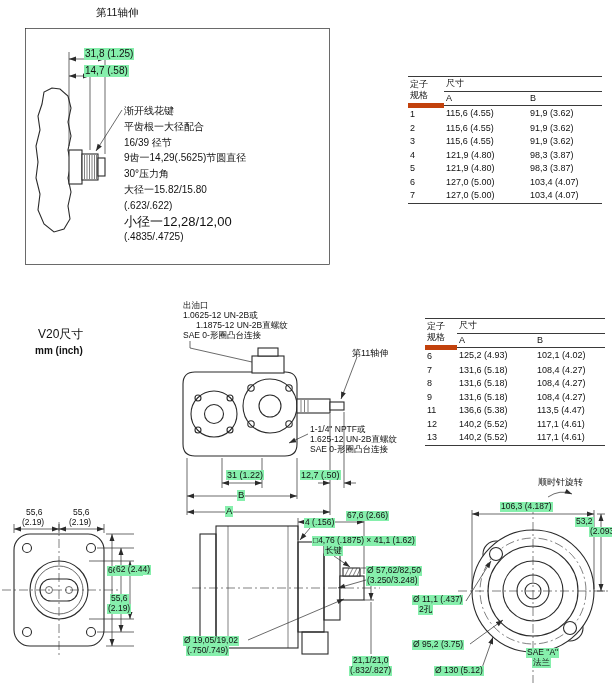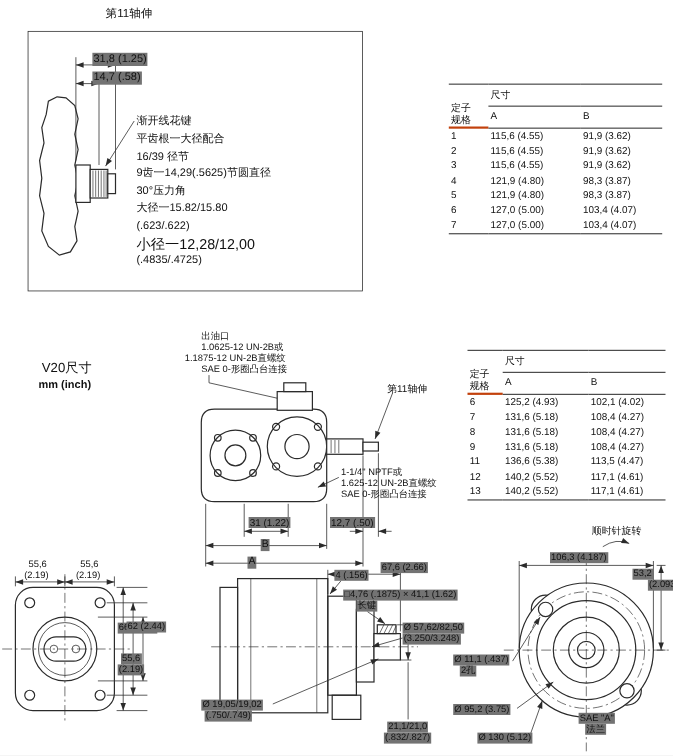--- a/index.html
+++ b/index.html
@@ -9,28 +9,28 @@
     background:#ffffff; overflow:hidden;
     font-family:"Liberation Sans","DejaVu Sans",sans-serif; color:#111;
   }
   svg.art { position:absolute; left:0; top:0; }
   .s  { stroke:#2b2b2b; stroke-width:1.1; fill:none; }
   .sf { stroke:#2b2b2b; stroke-width:1.1; fill:#ffffff; }
   .d  { stroke:#2b2b2b; stroke-width:0.7; fill:none; }
   .cl { stroke:#2b2b2b; stroke-width:0.6; fill:none; stroke-dasharray:9 3 2 3; }
   .hz { stroke:#2b2b2b; stroke-width:0.6; fill:none; }
   .t  { position:absolute; white-space:nowrap; font-size:8.5px; line-height:1.15; color:#111; }
-  .bg { background:#737373; padding:0 1px; }
+  .bg { background:#86efac; padding:0 1px; }
   table.dimtable {
     position:absolute; border-collapse:collapse; table-layout:fixed;
     font-size:9px; color:#111;
     border-top:1.2px solid #3a3a3a; border-bottom:1.2px solid #3a3a3a;
   }
   .dimtable td { padding:0 2px; height:13.5px; line-height:13.5px; white-space:nowrap; vertical-align:middle; }
-  .dimtable td.spec-h { line-height:11px; vertical-align:top; padding-top:16px; border-bottom:2px solid #c2410c; }
+  .dimtable td.spec-h { line-height:11px; vertical-align:top; padding-top:2px; border-bottom:5px solid #c2410c; }
   .dimtable td.size-h { border-bottom:1px solid #3a3a3a; }
   .dimtable tr.h2 td { border-bottom:1px solid #3a3a3a; }
 </style>
 </head>
 <body>
 
 <div class="page">
 
   <svg class="art" width="612" height="687" viewBox="0 0 612 687">
     <defs>
@@ -230,21 +230,21 @@
           <td>127,0 (5.00)</td>
           <td>103,4 (4.07)</td>
         </tr>
   </tbody>
     </table>
 
   <span class="t" style="left:38px;top:328px;font-size:12px;font-weight:normal">V20尺寸</span>
   <span class="t" style="left:35px;top:345px;font-size:10px;font-weight:bold">mm (inch)</span>
   <span class="t" style="left:183px;top:301px">出油口</span>
   <span class="t" style="left:183px;top:311px">1.0625-12 UN-2B或</span>
-  <span class="t" style="left:168px;top:321px">1.1875-12 UN-2B直螺纹</span>
+  <span class="t" style="left:196px;top:321px">1.1875-12 UN-2B直螺纹</span>
   <span class="t" style="left:183px;top:331px">SAE 0-形圈凸台连接</span>
   <span class="t" style="left:352px;top:348px;font-size:9px">第11轴伸</span>
   <span class="t" style="left:310px;top:425px">1-1/4" NPTF或</span>
   <span class="t" style="left:310px;top:435px">1.625-12 UN-2B直螺纹</span>
   <span class="t" style="left:310px;top:445px">SAE 0-形圈凸台连接</span>
   <span class="t bg" style="left:226px;top:470px;font-size:9px">31 (1.22)</span>
   <span class="t bg" style="left:300px;top:470px;font-size:9px">12,7 (.50)</span>
   <span class="t bg" style="left:237px;top:490px;font-size:9.5px">B</span>
   <span class="t bg" style="left:225px;top:506px;font-size:9.5px">A</span>
 

